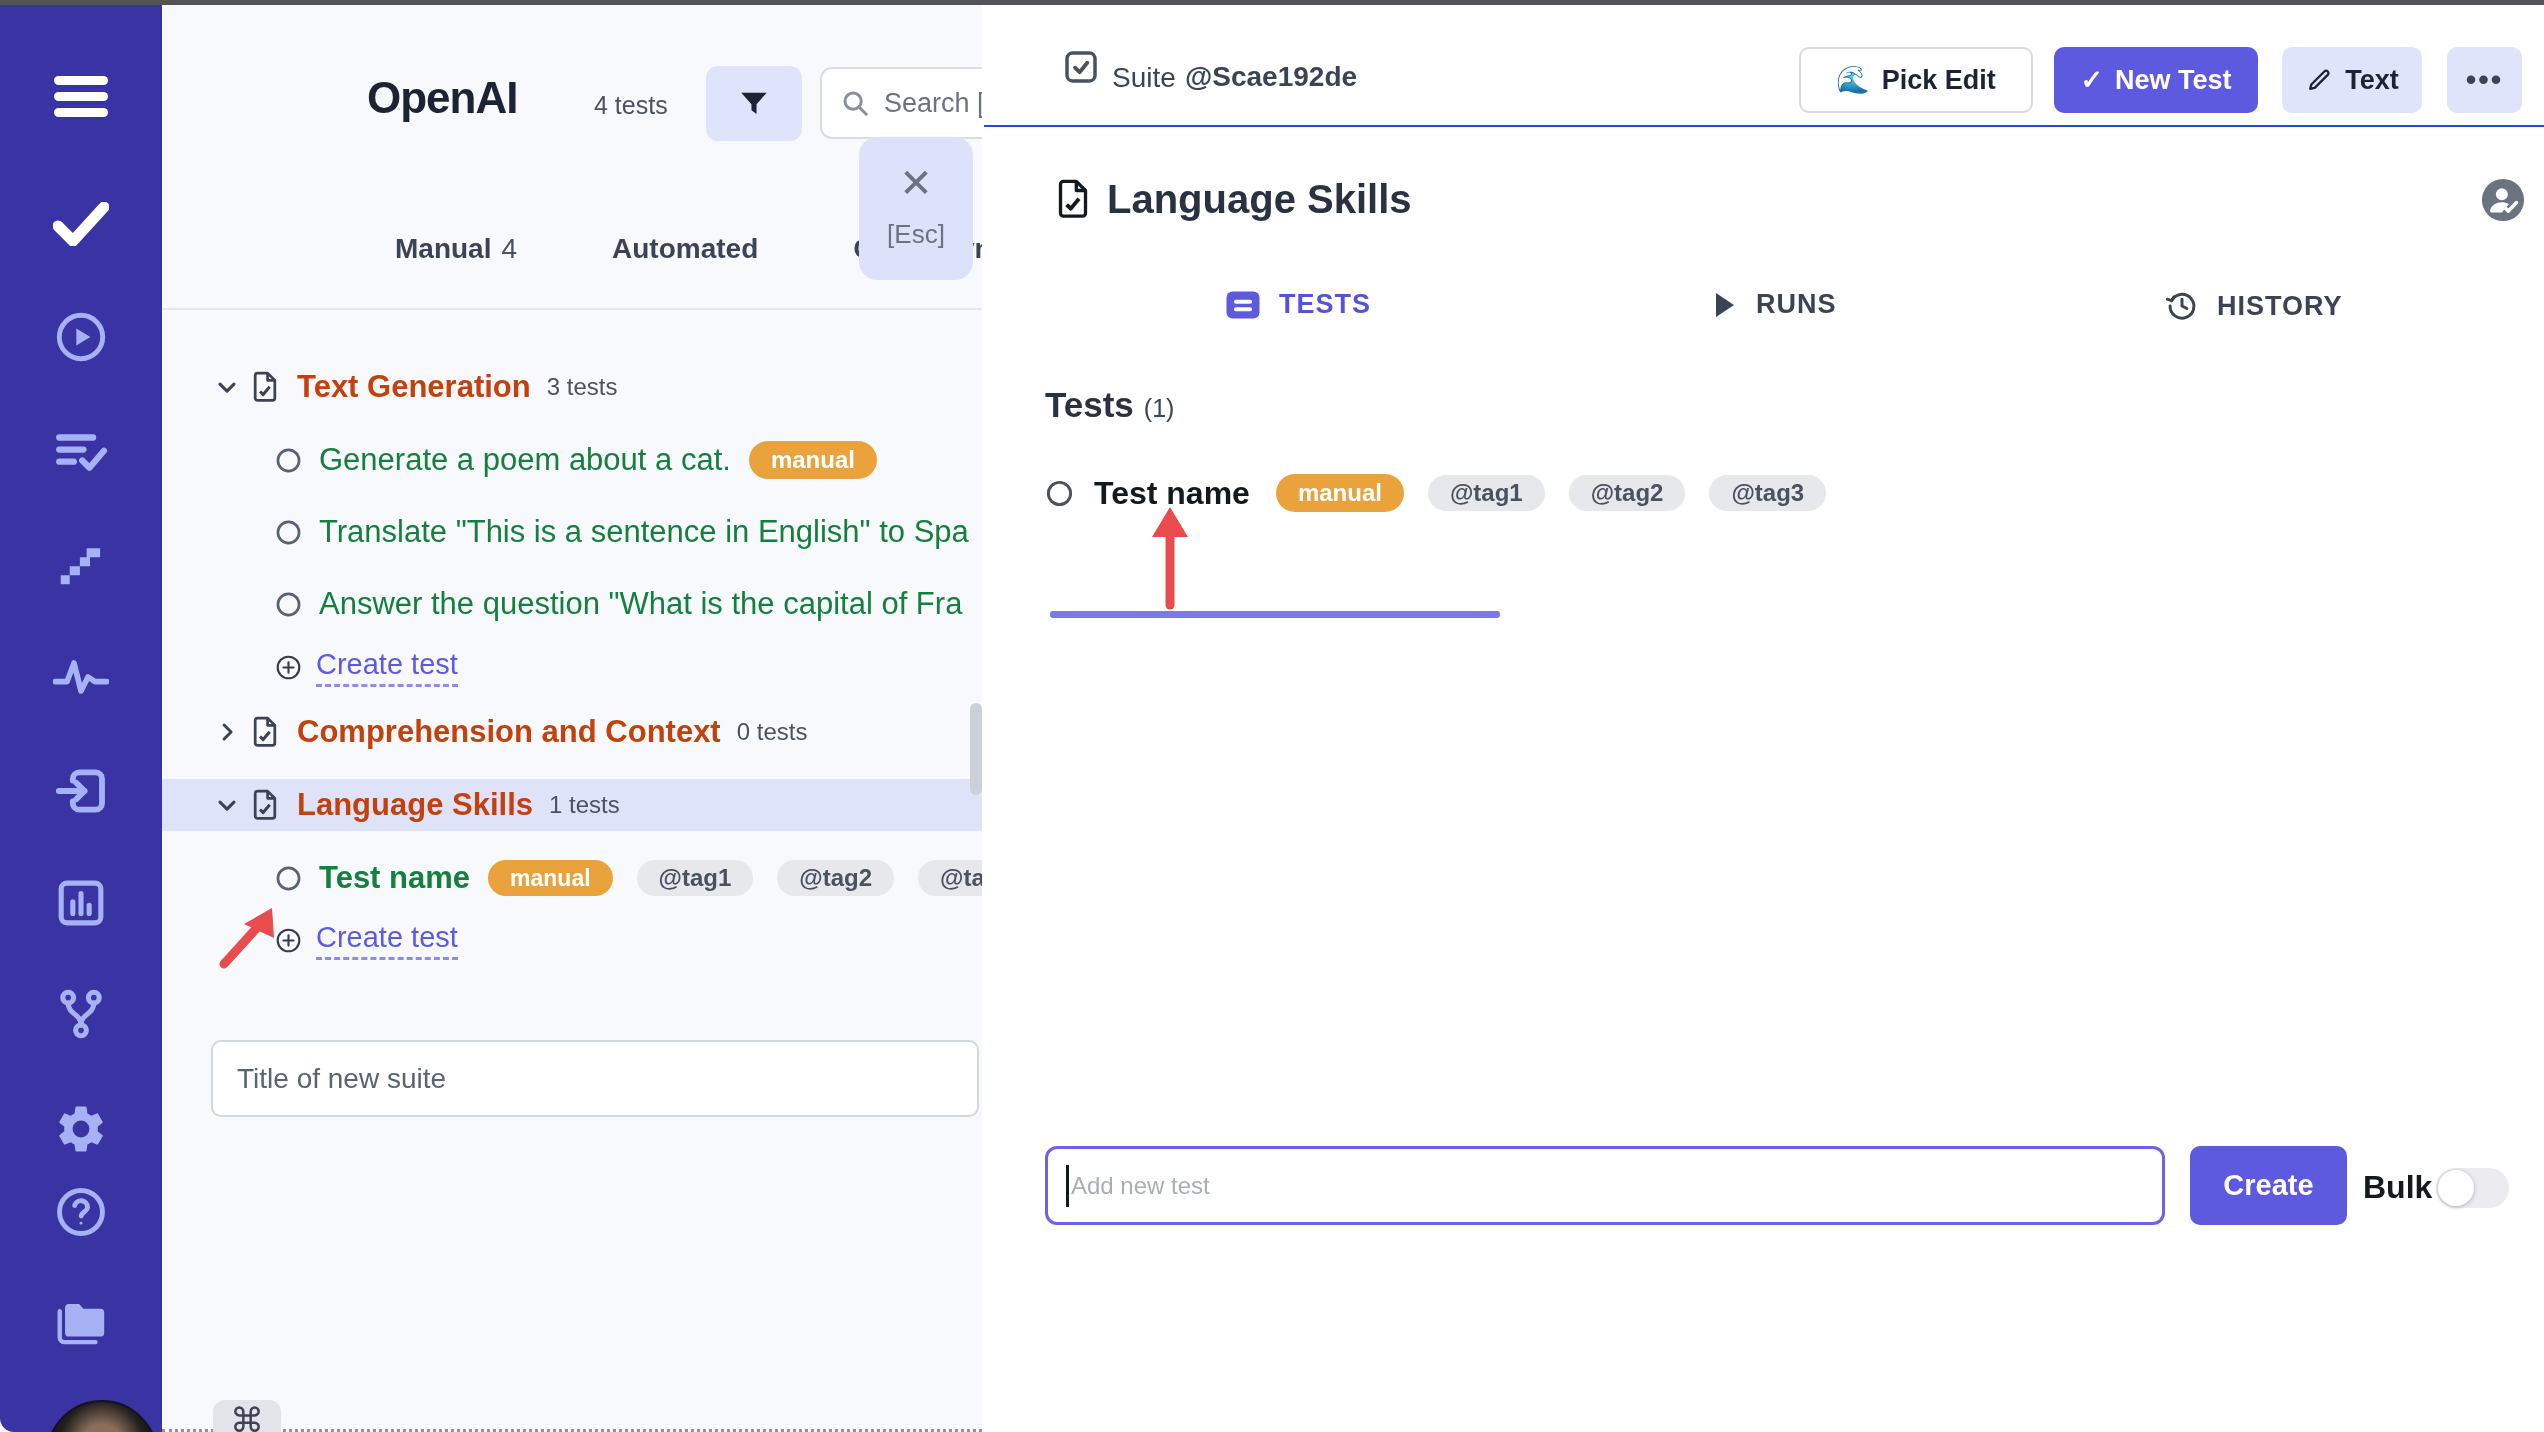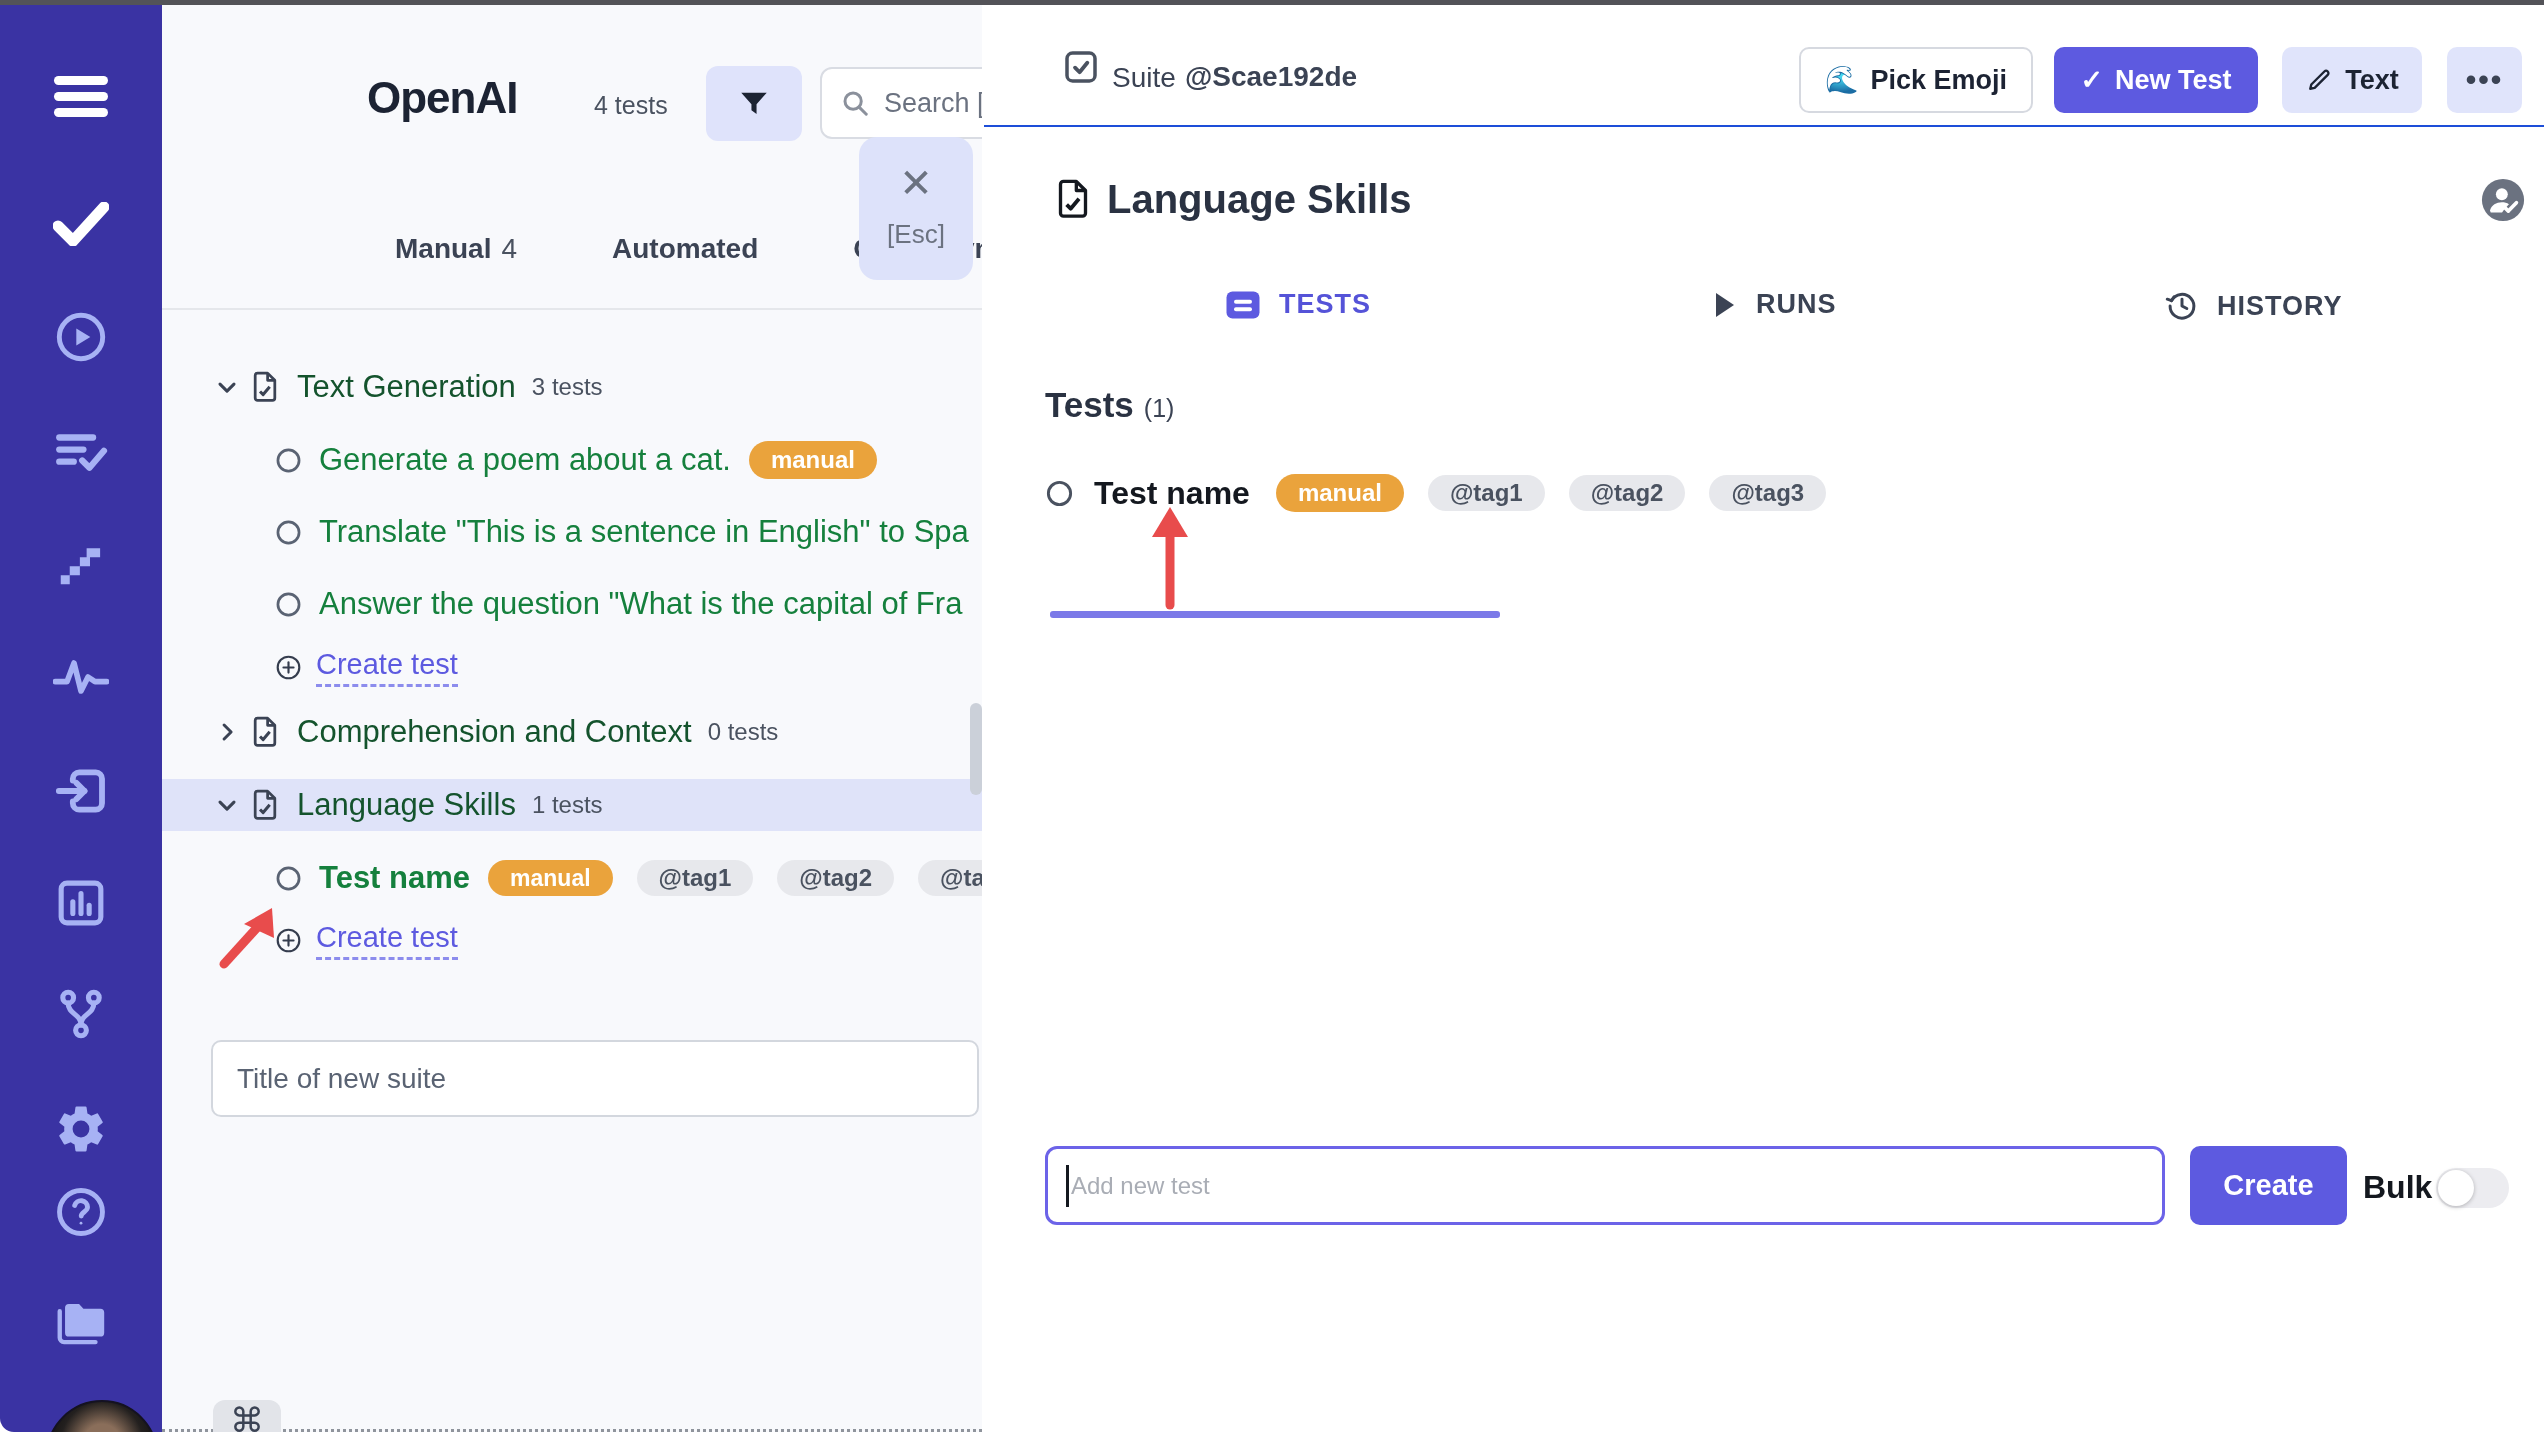--- a/index.html
+++ b/index.html
@@ -34,21 +34,21 @@
 
   .esc-popup { left:697px; top:132px; width:114px; height:143px; background:#dde2fa; border-radius:18px; text-align:center; cursor:pointer; }
   .esc-x { font-size:40px; color:#6b7280; line-height:1; margin-top:26px; font-weight:normal; }
   .esc-label { font-size:26px; color:#6b7280; margin-top:16px; }
 
   
   .tree-row { position:absolute; left:0; width:820px; height:50px; display:flex; align-items:center; overflow:hidden; white-space:nowrap; cursor:pointer; }
   .tree-row.selected { background:#dfe3f9; height:52px; }
   .chev { width:30px; margin-left:51px; flex:0 0 auto; display:flex; color:#3b4354; }
   .doc-ic { margin-left:6px; flex:0 0 auto; display:flex; color:#3b4354; }
-  .grp-name { font-size:31px; font-weight:normal; color:#14532d; margin-left:16px; }
+  .grp-name { font-size:31px; font-weight:bold; color:#c2410c; margin-left:16px; }
   .grp-count { font-size:24px; color:#4a5260; margin-left:16px; }
   .bullet { margin-left:113px; flex:0 0 auto; display:flex; }
   .item-label { font-size:31px; color:#15803d; margin-left:17px; }
   .badge { display:inline-flex; align-items:center; height:38px; padding:0 22px; border-radius:20px; font-size:24px; font-weight:bold; color:#fff; background:#eaa33c; margin-left:18px; flex:0 0 auto; }
   .tag { display:inline-flex; align-items:center; height:36px; padding:0 22px; border-radius:19px; font-size:24px; color:#4a5260; background:#e7e8ec; margin-left:24px; flex:0 0 auto; font-weight:bold;}
   .create-row { position:absolute; left:113px; height:44px; display:flex; align-items:center; cursor:pointer; }
   .create-link { font-size:29px; color:#5d5ae0; margin-left:14px; border-bottom:3px dashed #8c8ced; padding-bottom:3px; }
   .plus-ic { display:flex; color:#353d4e; }
 
   .suite-input { left:49px; top:1035px; width:768px; height:77px; background:#fff; border:2px solid #d3d7de; border-radius:10px; padding:0 24px; font-size:28px; color:#3b4354; outline:none; font-family:"Liberation Sans",sans-serif; }
@@ -346,21 +346,21 @@
         <svg width="42" height="42" viewBox="0 0 24 24" fill="none" stroke="currentColor" stroke-width="2" stroke-linejoin="round" stroke-linecap="round">
             <rect x="4" y="4" width="16" height="16" rx="3.2"></rect>
             <polyline points="8.6,12.4 11.2,15 15.6,9.6" stroke-width="2.2"></polyline>
           </svg>
       </span>
       <span class="suite-label">Suite</span>
       <span class="suite-id">@Scae192de</span>
 
       <button class="btn btn-emoji">
         <span>🌊</span>
-        <span>Pick Emoji</span>
+        <span>Pick Edit</span>
       </button>
       <button class="btn btn-newtest">
         <span>✓</span>
         <span>New Test</span>
       </button>
       <button class="btn btn-edit">
         <span>
           <svg width="28" height="28" viewBox="0 0 24 24" fill="none" stroke="#1c2333" stroke-width="2" stroke-linecap="round" stroke-linejoin="round">
               <path d="M4.5 19.5l.9-3.6L16.6 4.7a2.05 2.05 0 0 1 2.9 2.9L8.3 18.8l-3.8.7z"></path>
             </svg>

